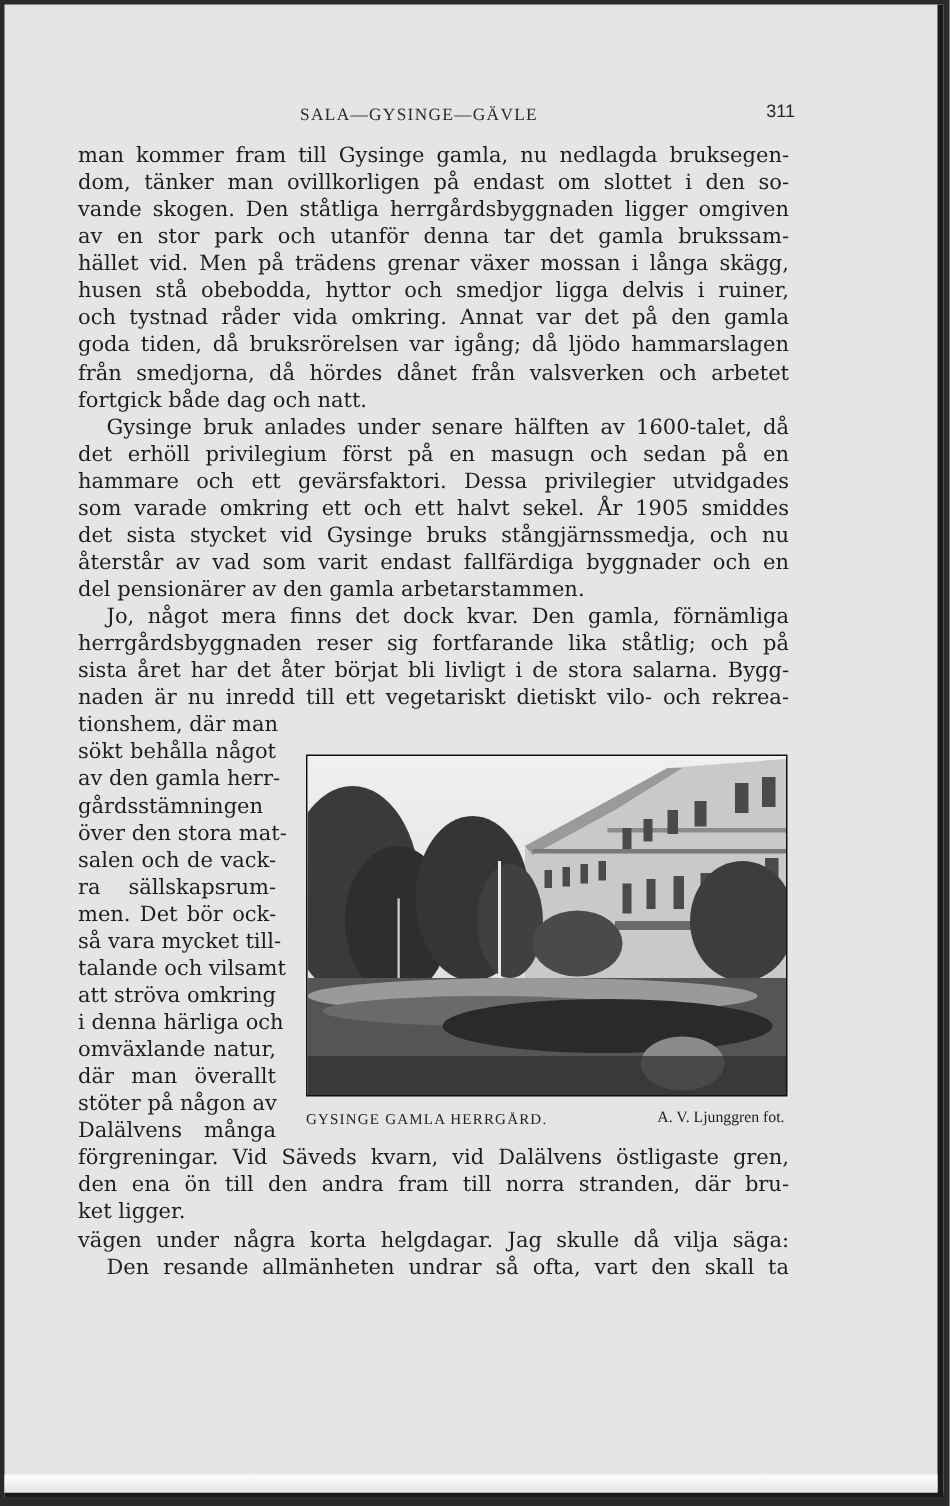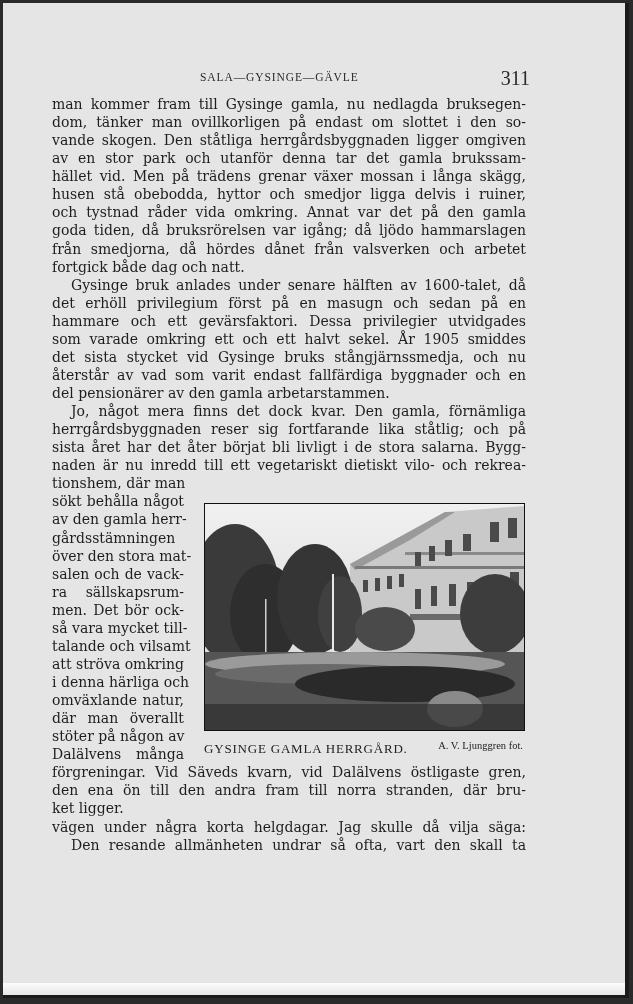--- a/index.html
+++ b/index.html
@@ -22,22 +22,22 @@
   .header {
     position: absolute; top: 66px; left: 47px; width: 480px; height: 18px;
   }
   .running-title {
     position: absolute; left: 150px; top: 2px;
     font-family: "Liberation Serif", serif;
     font-size: 11.5px; letter-spacing: 0.9px; color: #2a2a2a;
   }
   .page-number {
     position: absolute; right: 0; top: -2px;
-    font-family: Liberation Serif, serif;
-    font-size: 20px; color: #2a2a2a;
+    font-family: Liberation Sans, sans-serif;
+    font-size: 12px; color: #2a2a2a;
   }
   .body {
     position: absolute; left: 49px; top: 92px; width: 474px;
     font-family: "DejaVu Serif", serif;
     font-size: 14px; line-height: 18.07px; color: #1e1e1e;
   }
   .line {
     display: block; height: 18.07px; white-space: nowrap;
     text-align: justify; text-align-last: justify;
   }
@@ -49,21 +49,21 @@
   }
   .photo {
     width: 319px; height: 226px; border: 1px solid #111;
     position: relative; overflow: hidden;
     background: linear-gradient(180deg, #e8e8e8 0%, #d9d9d9 30%, #8a8a8a 55%, #4a4a4a 70%, #2a2a2a 100%);
   }
   .caption {
     margin-top: 10px; height: 14px; position: relative;
     font-family: "Liberation Serif", serif; color: #222;
   }
-  .caption-title { position: absolute; left: 0; top: 0; font-size: 13px; letter-spacing: 0.8px; }
+  .caption-title { position: absolute; left: 0; top: 0; font-size: 10px; letter-spacing: 0.8px; }
   .caption-credit { position: absolute; right: 2px; top: -1px; font-size: 10.5px; }
 </style>
 </head>
 <body>
 
 <div class="page">
 
   <div class="header">
     <span class="running-title">SALA—GYSINGE—GÄVLE</span>
     <span class="page-number">311</span>

